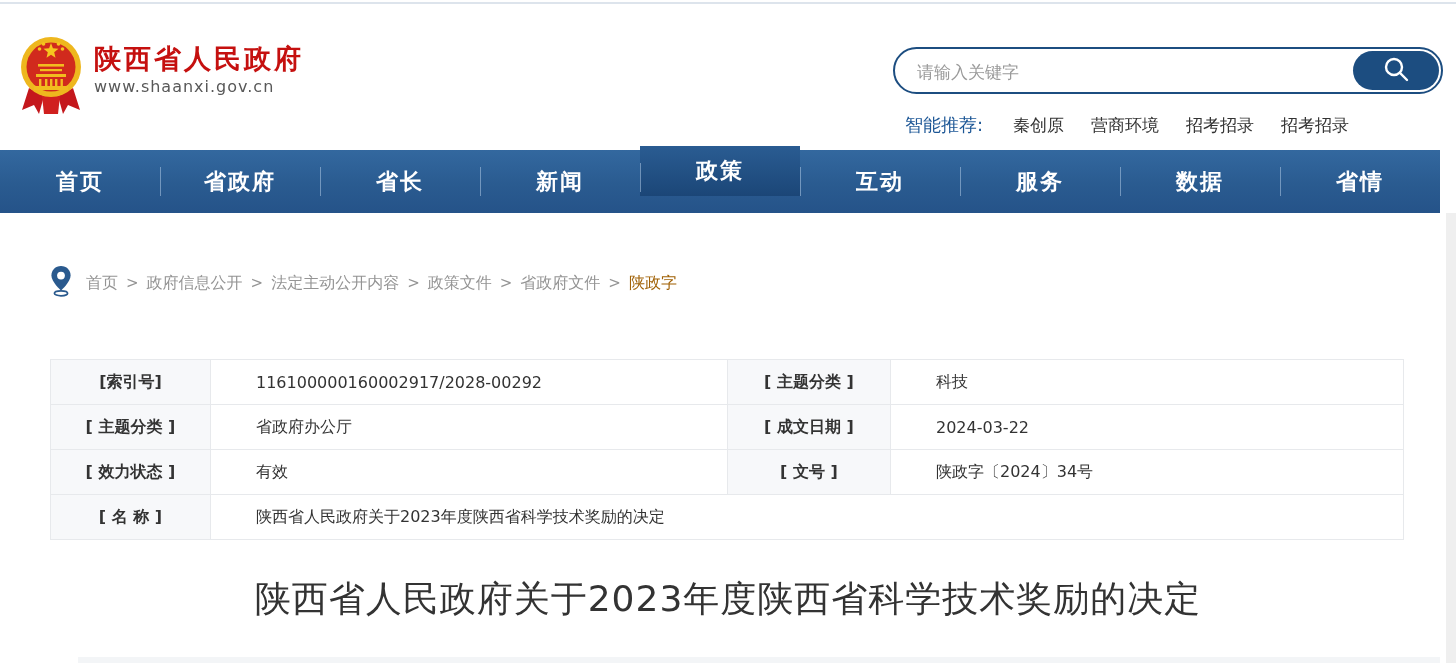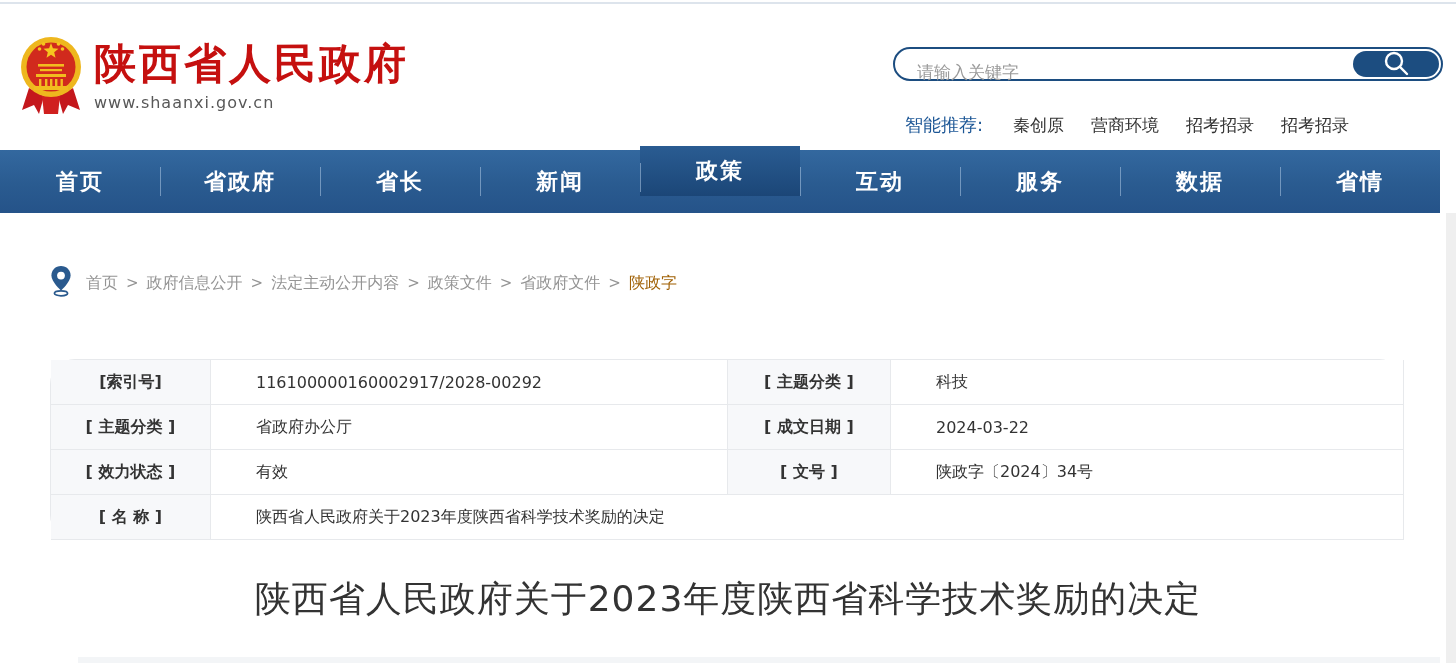--- a/index.html
+++ b/index.html
@@ -7,25 +7,25 @@
     width:1456px;height:663px;position:relative;overflow:hidden;background:#ffffff;
     font-family:"DejaVu Sans","Liberation Sans",sans-serif;color:#333;
   }
   .top-line{position:absolute;top:2px;left:0;width:1456px;height:2px;background:#dde4ec;}
 
   
   .header{position:absolute;top:4px;left:0;width:1456px;height:146px;background:#fff;}
   .logo{position:absolute;left:20px;top:30px;display:flex;align-items:flex-start;cursor:pointer;}
   .logo svg{display:block;}
   .logo-text{margin-left:12px;margin-top:11px;}
-  .site-name{font-size:42px;font-weight:bold;color:#c5100f;letter-spacing:3px;line-height:1.05;font-family:Liberation Mono, monospace;}
+  .site-name{font-size:27px;font-weight:bold;color:#c5100f;letter-spacing:3px;line-height:1.05;}
   .site-url{font-size:16px;color:#585858;margin-top:4px;letter-spacing:1px;}
 
   .search-box{
-    position:absolute;left:893px;top:43px;width:550px;height:34px;box-sizing:border-box;
+    position:absolute;left:893px;top:43px;width:550px;height:47px;box-sizing:border-box;
     border:2px solid #1c4d80;border-radius:26px;background:#fff;
   }
   .search-box input{
     position:absolute;left:20px;top:4px;width:420px;height:35px;border:none;outline:none;
     font-size:17px;color:#333;background:transparent;font-family:inherit;
   }
   .search-box input::placeholder{color:#9a9a9a;}
   .search-btn{
     position:absolute;right:2px;top:2px;bottom:2px;width:86px;border:none;cursor:pointer;
     border-radius:22px;background:#1c4d80;display:flex;align-items:center;justify-content:center;
@@ -56,21 +56,21 @@
   .breadcrumb{position:absolute;left:50px;top:266px;height:34px;display:flex;align-items:center;}
   .breadcrumb svg{margin-right:14px;}
   .crumb{font-size:16px;color:#949494;text-decoration:none;cursor:pointer;white-space:nowrap;}
   .crumb-sep{font-size:15px;color:#949494;margin:0 8px;}
   .crumb.current{color:#a16207;cursor:default;}
 
   
   .meta-table{
     position:absolute;left:50px;top:359px;display:grid;
     grid-template-columns:160px 517px 163px 513px;
-    border-top:1px solid #e7e9ec;border-left:1px solid #e7e9ec;background:#fff;border-radius:25px;
+    border-top:1px solid #e7e9ec;border-left:1px solid #e7e9ec;background:#fff;
   }
   .mcell{
     height:45px;box-sizing:border-box;border-right:1px solid #e7e9ec;border-bottom:1px solid #e7e9ec;
     display:flex;align-items:center;font-size:16px;color:#333;background:#fff;
     padding-left:45px;padding-right:8px;white-space:nowrap;overflow:hidden;
   }
   .mlabel{background:#f7f8fa;justify-content:center;font-weight:bold;padding-left:8px;}
   .span3{grid-column:2/5;}
 
   

